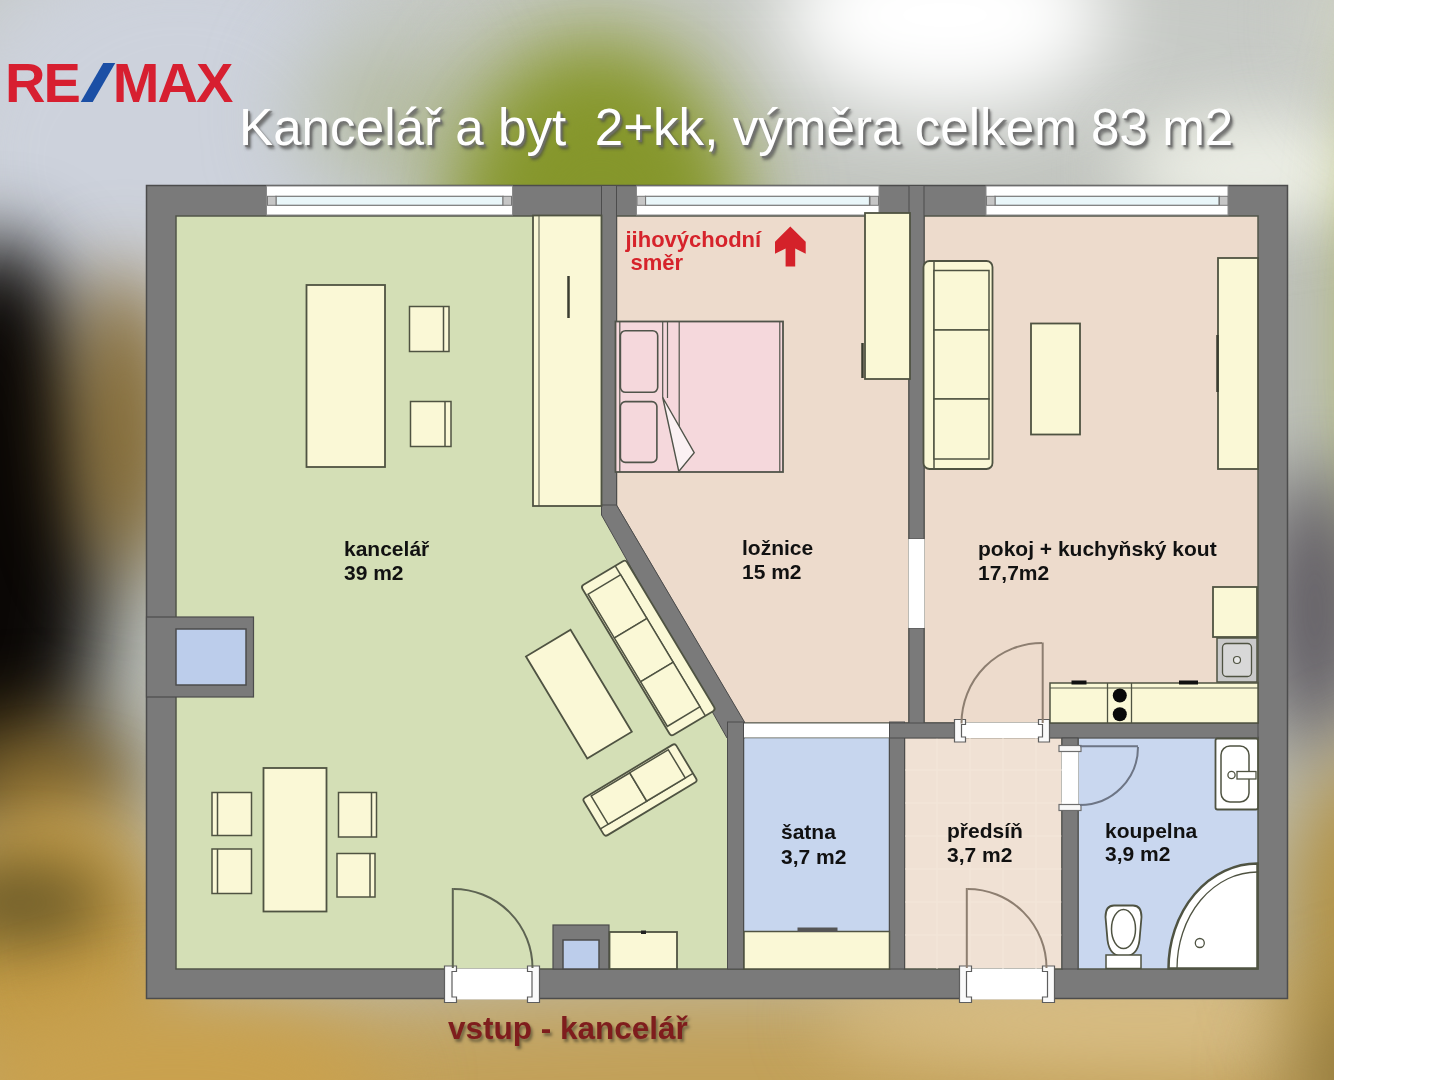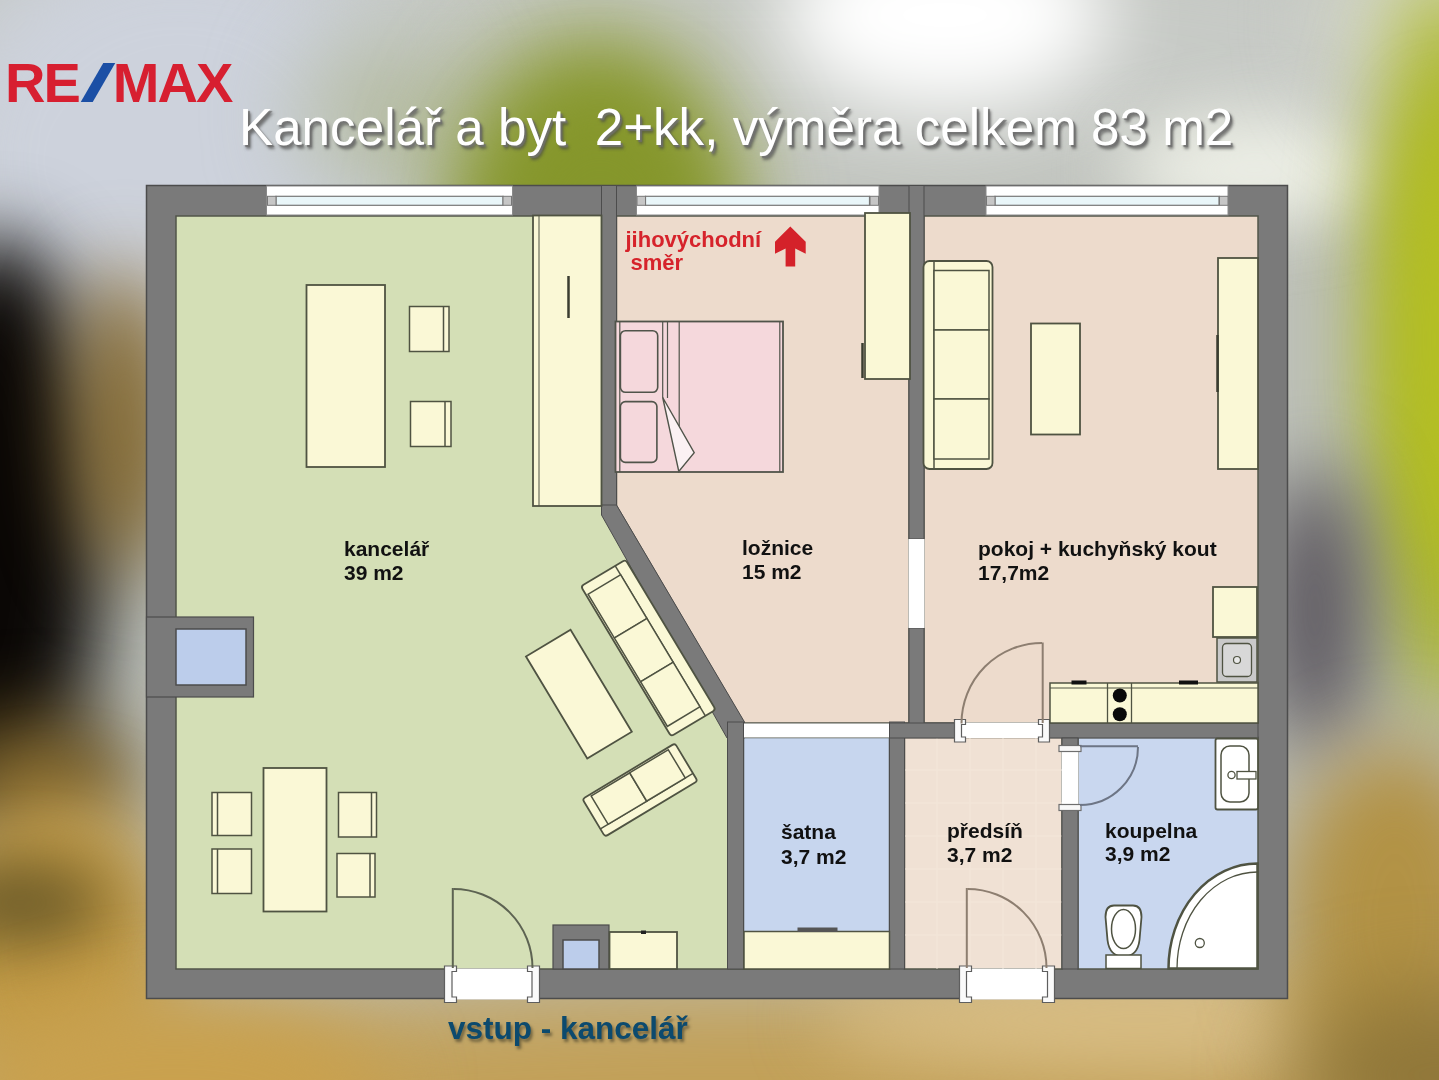--- a/index.html
+++ b/index.html
@@ -1,22 +1,22 @@
 <!DOCTYPE html>
 <html><head>
 <meta charset="utf-8">
 <style>
 html,body{margin:0;padding:0;width:1439px;height:1080px;overflow:hidden;font-family:"Liberation Sans",sans-serif;}
-#stage{position:relative;width:1439px;height:1080px;overflow:hidden;background:#bdc0b9;}
+#stage{position:relative;width:1334px;height:1080px;overflow:hidden;background:#bdc0b9;}
 .blob{position:absolute;border-radius:50%;}
 #logo{position:absolute;left:5px;top:55px;font-weight:bold;font-size:56px;line-height:1;letter-spacing:-2px;color:#d71f30;z-index:5;}
 #logo .sl{display:inline-block;width:12px;height:39px;background:#1b4fa5;transform:skewX(-30deg);margin:0 9px 0 13px;vertical-align:0px;}
 #title{position:absolute;left:239px;top:102px;font-weight:normal;font-size:51.2px;line-height:1;color:#ffffff;z-index:5;
   text-shadow:2px 2px 1px rgba(110,110,110,0.85), 3px 4px 3px rgba(70,70,70,0.65);white-space:pre;}
-.vstup{position:absolute;font-weight:bold;font-size:31.5px;line-height:1;color:#0c4a6e;z-index:6;
+.vstup{position:absolute;font-weight:bold;font-size:31.5px;line-height:1;color:#7f1d1d;z-index:6;
   text-shadow:2px 3px 3px rgba(95,85,55,0.8);}
 svg{position:absolute;left:0;top:0;z-index:4;}
 </style>
 </head>
 <body>
 <div id="stage">
 
 <div id="bg" style="position:absolute;inset:0;overflow:hidden;">
   <div class="blob" style="left:-80px;top:-100px;width:1650px;height:300px;background:#c7cac6;filter:blur(55px);"></div>
   <div class="blob" style="left:-80px;top:-80px;width:520px;height:480px;background:#cdd2dc;filter:blur(50px);"></div>

